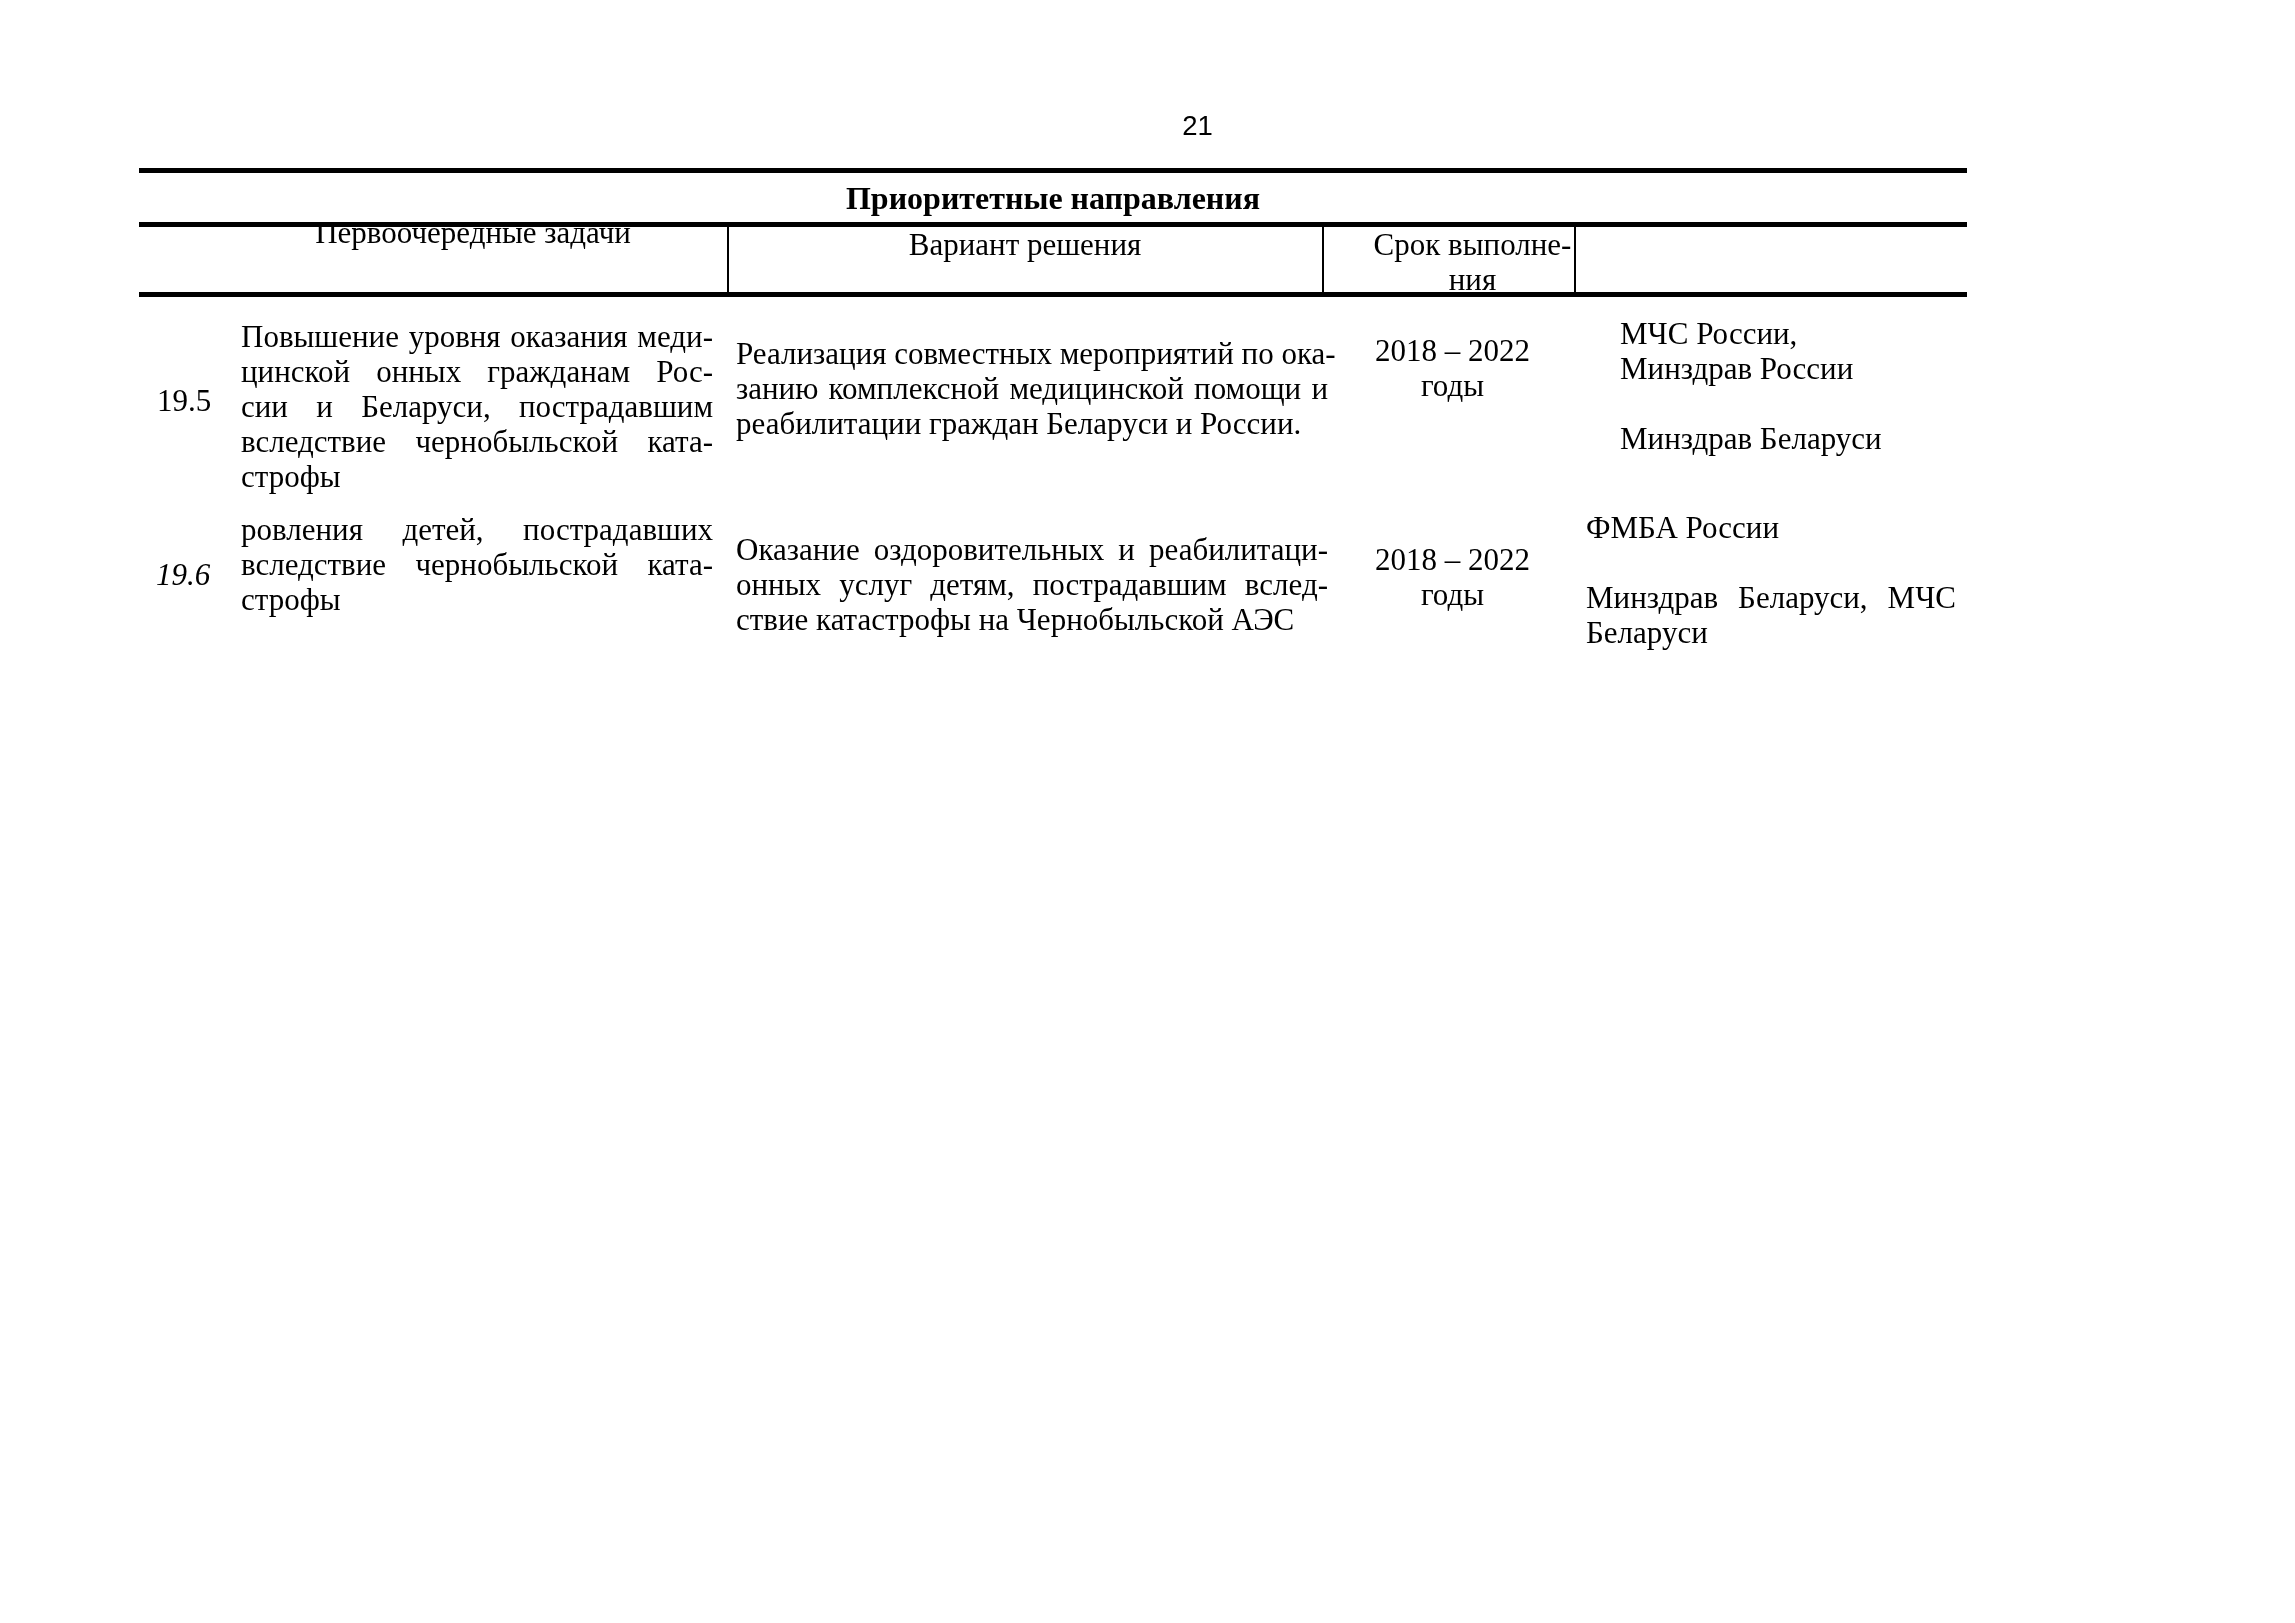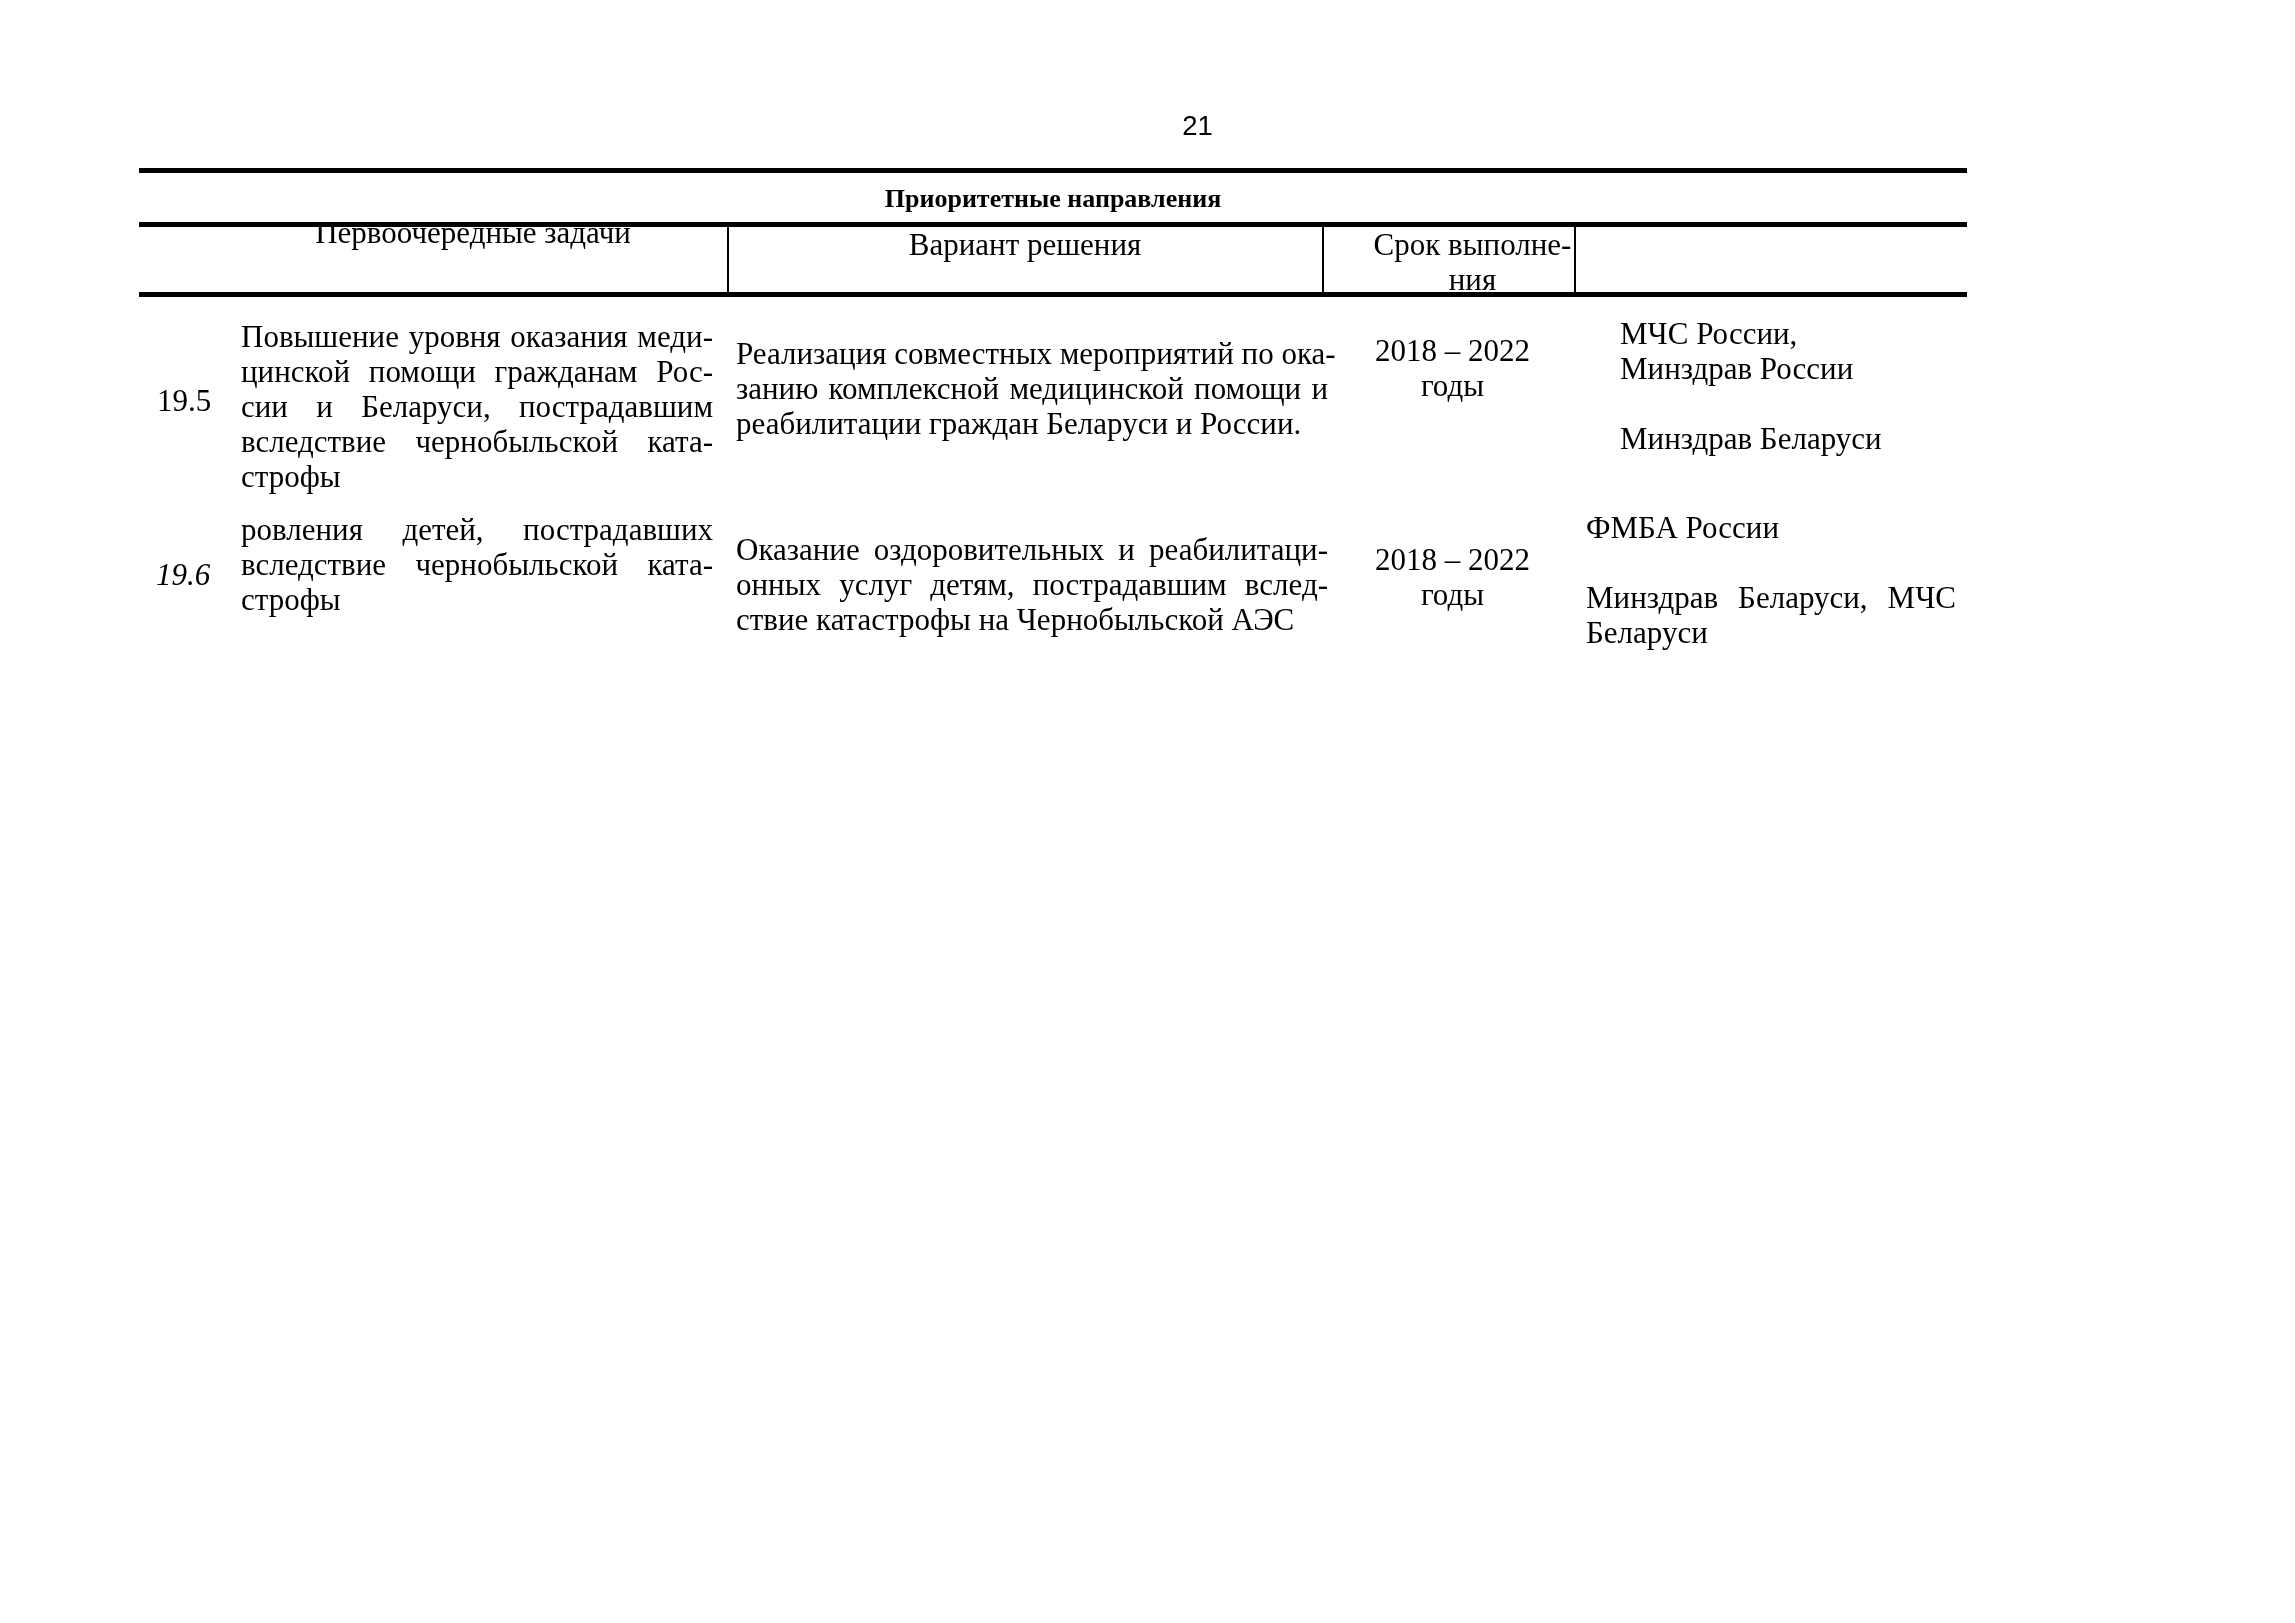--- a/index.html
+++ b/index.html
@@ -8,21 +8,21 @@
     background:#ffffff; color:#000000;
     font-family:"Liberation Serif","DejaVu Serif",serif;
     font-size:31px; overflow:hidden;
   }
   .abs { position:absolute; }
   .ln { height:35px; line-height:35px; white-space:nowrap; }
   .just { text-align:justify; text-align-last:justify; }
   .ctr { text-align:center; }
   .rule { position:absolute; background:#000000; }
   .vline { position:absolute; background:#000000; width:2px; }
-  .title { font-weight:bold; font-size:26px; text-align:center; line-height:35px; }
+  .title { font-weight:bold; font-size:32px; text-align:center; line-height:35px; }
   .pagenum {
     font-family:"Liberation Sans","DejaVu Sans",sans-serif;
     font-size:27.5px; text-align:center; line-height:35px;margin-top:10px;
   }
 </style>
 </head>
 <body>
 
 <div class="page">
 
@@ -48,21 +48,21 @@
   </div>
   <div class="abs" style="left:1325px;top:227px;width:247px;padding-left:24px;">
     <div class="ln ctr">Срок выполне-</div>
     <div class="ln ctr">ния</div>
   </div>
 
   <div class="abs ln" style="left:157px;top:383px;width:79px;">19.5</div>
 
   <div class="abs" style="left:241px;top:319px;width:472px;">
     <div class="ln just">Повышение уровня оказания меди-</div>
-    <div class="ln just">цинской помощи гражданам Рос-</div>
+    <div class="ln just">цинской онных гражданам Рос-</div>
     <div class="ln just">сии и Беларуси, пострадавшим</div>
     <div class="ln just">вследствие чернобыльской ката-</div>
     <div class="ln">строфы</div>
   </div>
 
   <div class="abs" style="left:736px;top:336px;width:592px;">
     <div class="ln just">Реализация совместных мероприятий по ока-</div>
     <div class="ln just">занию комплексной медицинской помощи и</div>
     <div class="ln">реабилитации граждан Беларуси и России.</div>
   </div>

